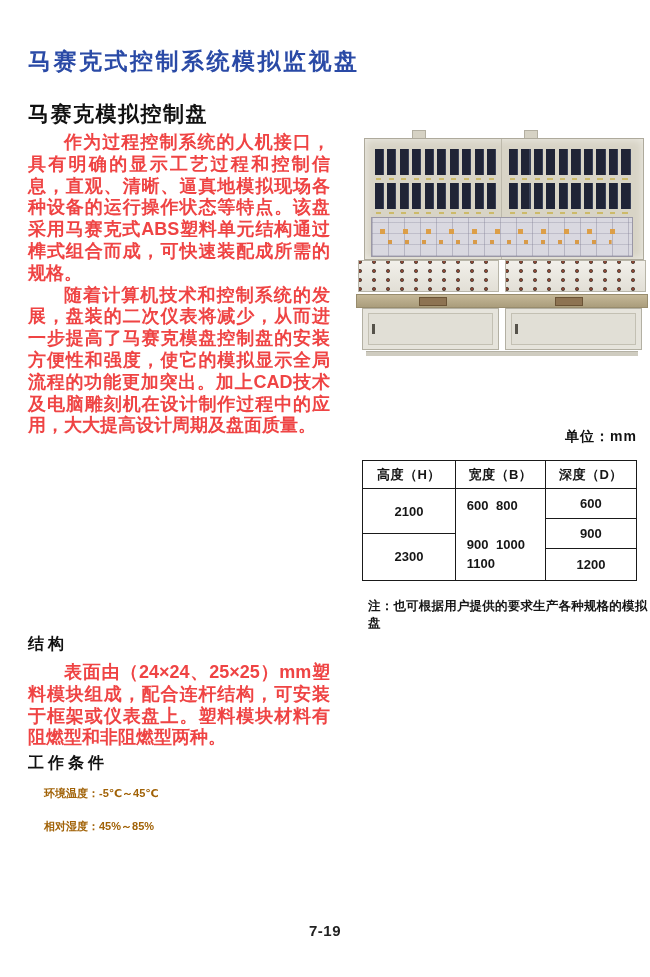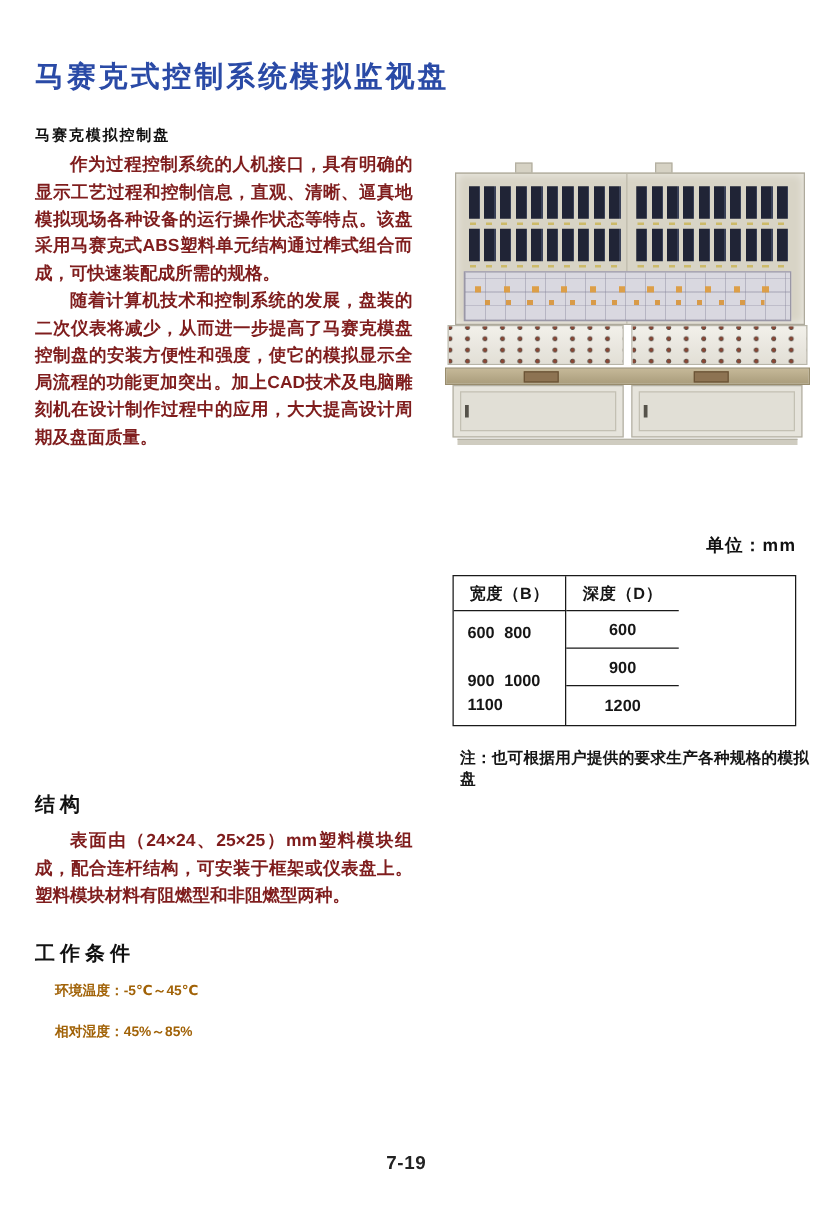--- a/index.html
+++ b/index.html
@@ -11,28 +11,28 @@
   .doc-title{
     position:absolute;left:28px;top:46px;width:420px;
     font-size:23px;font-weight:700;letter-spacing:2.5px;color:#2a4aa6;
   }
   .sec{position:absolute;left:28px;width:302px;}
   .sec-intro{top:100px;}
   .sec-features{top:383px;}
   .sec-structure{top:634px;}
   .sec-conditions{top:753px;}
   .sub-heading{
-    font-size:12px;font-weight:700;letter-spacing:1.5px;margin:0 0 4px 0;color:#111;
+    font-size:21px;font-weight:700;letter-spacing:1.5px;margin:0 0 4px 0;color:#111;
   }
   .sec-heading{
     font-size:16px;font-weight:700;letter-spacing:4px;margin:0 0 7px 0;color:#111;
   }
   .body-p{
-    margin:0;font-size:14px;font-weight:700;line-height:21.8px;
-    text-align:justify;text-indent:2em;color:#7f1d1d;
+    margin:0;font-size:18px;font-weight:700;line-height:21.8px;
+    text-align:justify;text-indent:2em;color:#ef4444;
   }
   .cond-line{
     margin:0 0 8px 16px;font-size:11px;font-weight:700;line-height:25px;color:#a16207;
   }
   
   .console{position:absolute;left:356px;top:118px;width:292px;height:244px;}
   .tab{position:absolute;top:12px;width:12px;height:7px;background:#d6d2c4;border:1px solid #b3af a1;border:1px solid #b3afa1;}
   .tab.t1{left:56px;} .tab.t2{left:168px;}
   .back-panel{
     position:absolute;left:8px;right:4px;top:20px;height:120px;
@@ -156,20 +156,25 @@
         <div class="door"></div>
         <div class="handle"></div>
       </div>
     </div>
     <div class="base"></div>
   </div>
 
   <div class="unit-label">单位：mm</div>
 
   <div class="spec-table">
+    <div class="spec-col col-h">
+      <div class="th">高度（H）</div>
+      <div class="td h-cell hb">2100</div>
+      <div class="td h-cell">2300</div>
+    </div>
     <div class="spec-col col-b">
       <div class="th">宽度（B）</div>
       <div class="td b-cell">
         <div>600 800</div>
         <div>900 1000 1100</div>
       </div>
     </div>
     <div class="spec-col col-d">
       <div class="th">深度（D）</div>
       <div class="td d-cell db">600</div>

